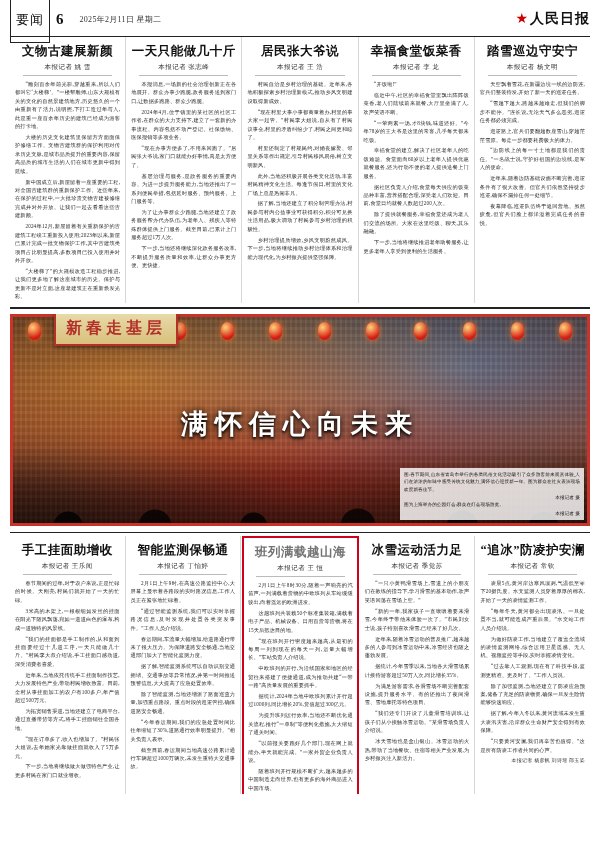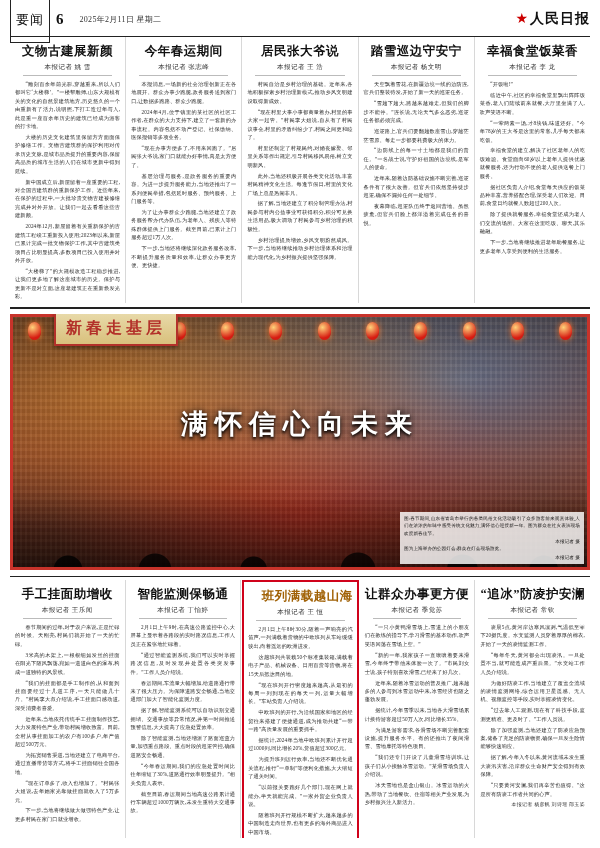--- a/index.html
+++ b/index.html
@@ -92,21 +92,21 @@
   .top-block{
     border-bottom:2px solid #222;
     padding-bottom:4px;
     height:266px;
     overflow:hidden;
   }
   
   .feature{
     position:relative;
     margin-top:5px;
-    height:256px;
+    height:212px;
     overflow:hidden;
     background:#2b1b17;
   }
   .feat-img{
     position:absolute;inset:0;
     background:
       radial-gradient(ellipse at 20% 30%, rgba(255,170,60,.55), transparent 55%),
       radial-gradient(ellipse at 78% 25%, rgba(120,190,255,.45), transparent 55%),
       radial-gradient(ellipse at 50% 80%, rgba(200,40,30,.55), transparent 60%),
       linear-gradient(180deg,#3a2119 0%,#5d2a1e 30%,#7a3522 55%,#4a2418 100%);
@@ -180,21 +180,21 @@
     border-top:1px solid #222;
     padding-top:3px;
     height:258px;
     overflow:hidden;
   }
   .col.highlight{
     border:2px solid #d0021b;
     margin:0 1px;
     padding:0 4px 2px 4px;
   }
-  .col.highlight .art-title{color:#a16207;text-align:right;}
+  .col.highlight .art-title{color:#737373;}
   .footer-credit{
     text-align:right;
     font-size:5px;
     color:#333;
     margin-top:3px;
     letter-spacing:.3px;
   }
 </style>
 </head>
 <body>
@@ -219,21 +219,21 @@
           <div class="rule"></div>
           <div class="body-text">
             <p>“雕刻百余年前光影,穿越重来,所以人们都叫它‘大楼梯’。”一楼帮雕师,山东大规模有关的文化的自然景建筑地方,历史悠久的一个由重新有了活力,说明照,下打工造过年与人,此是重一座百余年历史的建筑已经成为游客的打卡地。</p>
             <p>大楼的历史文化建筑里保留方方面面保护修缮工作。文物古建筑群的保护利用对传承历史文脉,是城市品质提升的重要内容,保留高品质的城市生活的人们在城市更新中得到延续。</p>
             <p>新中国成立后,新屋留着一座重要的工程,对全国古建筑群的重新保护工作。近些年来,在保护的过程中,一大批珍贵文物古建被修缮完成并对外开放。让我们一起去看看这些古建新颜。</p>
             <p>2024年12月,新屋留着有关重新保护的古建筑工程竣工重新投入使用;2023年以来,新屋已累计完成一批文物保护工作,其中古建筑类项目占比明显提高,多数项目已投入使用并对外开放。</p>
             <p>“大楼梯了”的大规模改造工程稳步推进,让我们更多地了解这座城市的历史。保护与更新不是对立面,这座老建筑正在重新焕发光彩。</p>
           </div>
         </div>
         <div class="col">
-          <div class="art-title">今年春运期间</div>
+          <div class="art-title">一天只能做几十斤</div>
           <div class="byline">本报记者 张志峰</div>
           <div class="rule"></div>
           <div class="body-text">
             <p>本报消息,一场新的社会治理创新正在各地展开。群众办事少跑腿,政务服务送到家门口,让数据多跑路、群众少跑腿。</p>
             <p>2024年4月,位于镇里的某社区的社区工作者,在群众的大力支持下,建立了一套新的办事流程。内容包括不动产登记、社保缴纳、医保报销等多项业务。</p>
             <p>“现在办事方便多了,不用来回跑了。”居民张大爷说,家门口就能办好事情,真是太方便了。</p>
             <p>基层治理与服务,是政务服务的重要内容。为进一步提升服务能力,当地还推出了一系列便民举措,包括延时服务、预约服务、上门服务等。</p>
             <p>为了让办事群众少跑腿,当地还建立了政务服务帮办代办队伍,为老年人、残疾人等特殊群体提供上门服务。截至目前,已累计上门服务超过1万人次。</p>
             <p>下一步,当地还将继续深化政务服务改革,不断提升服务质量和效率,让群众办事更方便、更快捷。</p>
           </div>
@@ -242,47 +242,47 @@
           <div class="art-title">居民张大爷说</div>
           <div class="byline">本报记者 王 浩</div>
           <div class="rule"></div>
           <div class="body-text">
             <p>村民自治是乡村治理的基础。近年来,各地积极探索乡村治理新模式,推动乡风文明建设取得新成效。</p>
             <p>“现在村里大事小事都商量着办,村里的事大家一起管。”村民李大姐说,自从有了村民议事会,村里的矛盾纠纷少了,村民之间更和睦了。</p>
             <p>村里还制定了村规民约,对婚丧嫁娶、邻里关系等作出规定,引导村民移风易俗,树立文明新风。</p>
             <p>此外,当地还积极开展各类文化活动,丰富村民精神文化生活。每逢节假日,村里的文化广场上总是热闹非凡。</p>
             <p>据了解,当地还建立了积分制管理办法,村民参与村内公益事业可获得积分,积分可兑换生活用品,极大调动了村民参与乡村治理的积极性。</p>
             <p>乡村治理提质增效,乡风文明蔚然成风。下一步,当地将继续推动乡村治理体系和治理能力现代化,为乡村振兴提供坚强保障。</p>
-          </div>
-        </div>
-        <div class="col">
-          <div class="art-title">踏雪巡边守安宁</div>
-          <div class="byline">本报记者 杨文明</div>
-          <div class="rule"></div>
-          <div class="body-text">
-            <p>天空飘着雪花,在新疆边境一线的边防连,官兵们整装待发,开始了新一天的巡逻任务。</p>
-            <p>“雪越下越大,路越来越难走,但我们的脚步不能停。”连长说,无论天气多么恶劣,巡逻任务都必须完成。</p>
-            <p>巡逻路上,官兵们要翻越数座雪山,穿越茫茫雪原。每走一步都要耗费极大的体力。</p>
-            <p>“边防线上的每一寸土地都是我们的责任。”一名战士说,守护好祖国的边境线,是军人的使命。</p>
-            <p>近年来,随着边防基础设施不断完善,巡逻条件有了很大改善。但官兵们依然坚持徒步巡逻,确保不漏掉任何一处细节。</p>
-            <p>夜幕降临,巡逻队伍终于返回营地。虽然疲惫,但官兵们脸上都洋溢着完成任务的喜悦。</p>
           </div>
         </div>
         <div class="col">
           <div class="art-title">幸福食堂饭菜香</div>
           <div class="byline">本报记者 李 龙</div>
           <div class="rule"></div>
           <div class="body-text">
             <p>“开饭啦!”</p>
             <p>临近中午,社区的幸福食堂里飘出阵阵饭菜香,老人们陆续前来就餐,大厅里坐满了人,欢声笑语不断。</p>
             <p>“一荤两素一汤,才8块钱,味道还好。”今年78岁的王大爷是这里的常客,几乎每天都来吃饭。</p>
             <p>幸福食堂的建立,解决了社区老年人的吃饭难题。食堂面向60岁以上老年人提供优惠就餐服务,还为行动不便的老人提供送餐上门服务。</p>
             <p>据社区负责人介绍,食堂每天供应的饭菜品种丰富,营养搭配合理,深受老人们欢迎。目前,食堂日均就餐人数超过200人次。</p>
             <p>除了提供就餐服务,幸福食堂还成为老人们交流的场所。大家在这里吃饭、聊天,其乐融融。</p>
             <p>下一步,当地将继续推进老年助餐服务,让更多老年人享受到便利的生活服务。</p>
+          </div>
+        </div>
+        <div class="col">
+          <div class="art-title">踏雪巡边守安宁</div>
+          <div class="byline">本报记者 杨文明</div>
+          <div class="rule"></div>
+          <div class="body-text">
+            <p>天空飘着雪花,在新疆边境一线的边防连,官兵们整装待发,开始了新一天的巡逻任务。</p>
+            <p>“雪越下越大,路越来越难走,但我们的脚步不能停。”连长说,无论天气多么恶劣,巡逻任务都必须完成。</p>
+            <p>巡逻路上,官兵们要翻越数座雪山,穿越茫茫雪原。每走一步都要耗费极大的体力。</p>
+            <p>“边防线上的每一寸土地都是我们的责任。”一名战士说,守护好祖国的边境线,是军人的使命。</p>
+            <p>近年来,随着边防基础设施不断完善,巡逻条件有了很大改善。但官兵们依然坚持徒步巡逻,确保不漏掉任何一处细节。</p>
+            <p>夜幕降临,巡逻队伍终于返回营地。虽然疲惫,但官兵们脸上都洋溢着完成任务的喜悦。</p>
           </div>
         </div>
       </div>
   </div>
 
   <div class="feature">
     <div class="feat-img"></div>
     <div class="lantern-row">
       <span class="lantern"></span>
       <span class="lantern"></span>
@@ -348,21 +348,21 @@
             <p>这趟班列共装载50个标准集装箱,满载着电子产品、机械设备、日用百货等货物,将在15天后抵达目的地。</p>
             <p>“现在班列开行密度越来越高,从最初的每周一列到现在的每天一列,运量大幅增长。”车站负责人介绍说。</p>
             <p>中欧班列的开行,为沿线国家和地区的经贸往来搭建了便捷通道,成为推动共建“一带一路”高质量发展的重要抓手。</p>
             <p>据统计,2024年当地中欧班列累计开行超过1000列,同比增长20%,货值超过300亿元。</p>
             <p>为提升班列运行效率,当地还不断优化通关流程,推行“一单制”等便利化措施,大大缩短了通关时间。</p>
             <p>“以前报关要跑好几个部门,现在网上就能办,半天就能完成。”一家外贸企业负责人说。</p>
             <p>随着班列开行规模不断扩大,越来越多的中国制造走向世界,也有更多的海外商品进入中国市场。</p>
           </div>
         </div>
         <div class="col">
-          <div class="art-title">让群众办事更方便</div>
+          <div class="art-title">冰雪运动活力足</div>
           <div class="byline">本报记者 季觉苏</div>
           <div class="rule"></div>
           <div class="body-text">
             <p>“一只小黄鸭滑雪场上,雪道上的小朋友们在教练的指导下,学习滑雪的基本动作,欢声笑语回荡在雪场上空。”</p>
             <p>“新的一年,我家孩子一直嚷嚷着要来滑雪,今年终于带他来体验一次了。”市民刘女士说,孩子特别喜欢滑雪,已经来了好几次。</p>
             <p>近年来,随着冰雪运动的普及推广,越来越多的人参与到冰雪运动中来,冰雪经济也随之蓬勃发展。</p>
             <p>据统计,今年雪季以来,当地各大滑雪场累计接待游客超过50万人次,同比增长35%。</p>
             <p>为满足游客需求,各滑雪场不断完善配套设施,提升服务水平。有的还推出了夜间滑雪、雪地摩托等特色项目。</p>
             <p>“我们还专门开设了儿童滑雪培训班,让孩子们从小接触冰雪运动。”某滑雪场负责人介绍说。</p>
             <p>冰天雪地也是金山银山。冰雪运动的火热,带动了当地餐饮、住宿等相关产业发展,为乡村振兴注入新活力。</p>

